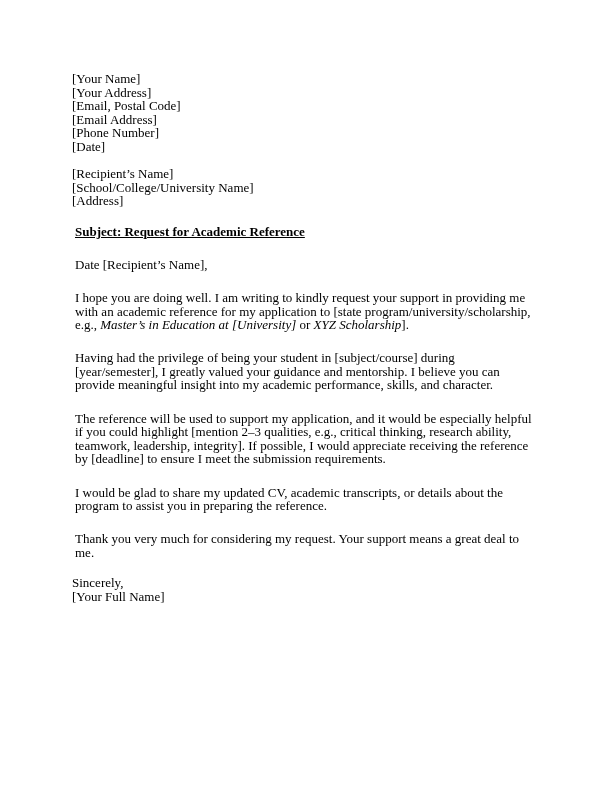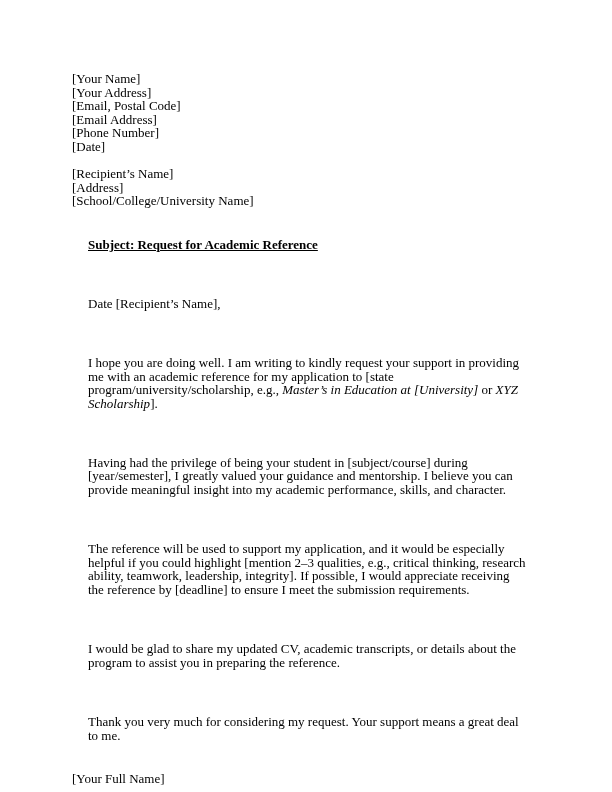--- a/index.html
+++ b/index.html
@@ -5,50 +5,51 @@
   html, body { margin: 0; padding: 0; background: #ffffff; }
   body { width: 612px; height: 792px; position: relative; overflow: hidden; }
   .page {
     position: absolute; left: 72px; top: 72px; width: 470px;
     font-family: "Liberation Serif", serif; font-size: 13px; line-height: 13.6px; color: #000;
   }
   .block { margin: 0; }
   .line { display: block; white-space: nowrap; }
   .gap { height: 13.6px; }
   .subject { font-weight: bold; text-decoration: underline; }
-  p { margin: 16px; }
+  p { margin: 3px; }
   em { font-style: italic; }
 </style>
 </head>
 <body>
 
 <div class="page">
   <div class="block">
     <span class="line">[Your Name]</span>
     <span class="line">[Your Address]</span>
     <span class="line">[Email, Postal Code]</span>
     <span class="line">[Email Address]</span>
     <span class="line">[Phone Number]</span>
     <span class="line">[Date]</span>
   </div>
   <div class="gap"></div>
   <div class="block">
     <span class="line">[Recipient’s Name]</span>
+    <span class="line">[School/College/University Name]</span>
     <span class="line">[Address]</span>
-    <span class="line">[School/College/University Name]</span>
   </div>
   <div class="gap"></div>
   <p class="subject">Subject: Request for Academic Reference</p>
   <div class="gap"></div>
   <p>Date [Recipient’s Name],</p>
   <div class="gap"></div>
   <p><span>I hope you are doing well. I am writing to kindly request your support in providing me with an academic reference for my application to [state program/university/scholarship, e.g., </span><em>Master’s in Education at [University]</em><span> or </span><em>XYZ Scholarship</em><span>].</span></p>
   <div class="gap"></div>
   <p>Having had the privilege of being your student in [subject/course] during [year/semester], I greatly valued your guidance and mentorship. I believe you can provide meaningful insight into my academic performance, skills, and character.</p>
   <div class="gap"></div>
   <p>The reference will be used to support my application, and it would be especially helpful if you could highlight [mention 2–3 qualities, e.g., critical thinking, research ability, teamwork, leadership, integrity]. If possible, I would appreciate receiving the reference by [deadline] to ensure I meet the submission requirements.</p>
   <div class="gap"></div>
   <p>I would be glad to share my updated CV, academic transcripts, or details about the program to assist you in preparing the reference.</p>
   <div class="gap"></div>
   <p>Thank you very much for considering my request. Your support means a great deal to me.</p>
   <div class="gap"></div>
+  <span class="line">Sincerely,</span>
   <span class="line">[Your Full Name]</span>
 </div>
 
 </body></html>

